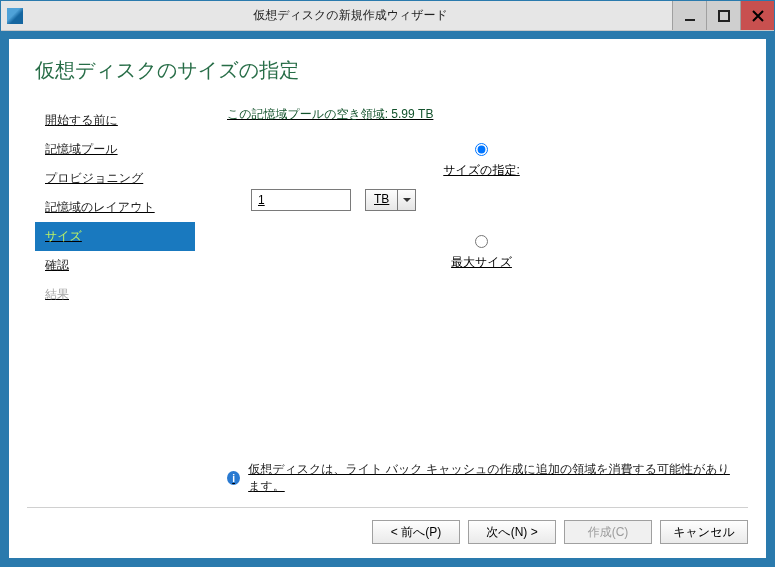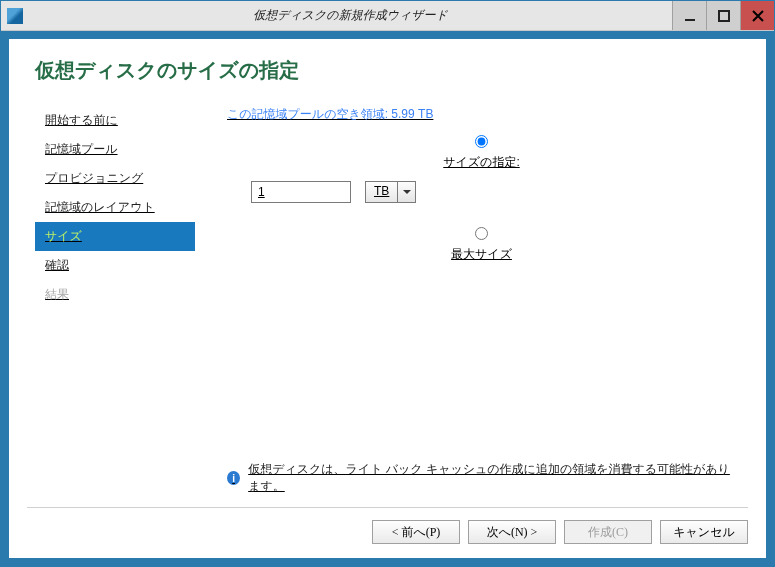--- a/index.html
+++ b/index.html
@@ -16,21 +16,20 @@
   display: flex;
   flex-direction: column;
 }
 .titlebar {
   height: 30px;
   background: #e6e6e6;
   border-bottom: 1px solid #c8c8c8;
   display: flex;
   align-items: center;
   position: relative;
-  font-style: italic;
 }
 .titlebar-icon {
   width: 16px; height: 16px;
   margin: 0 6px;
   background: linear-gradient(135deg, #4fa2d8 40%, #1566a0 60%);
   display:inline-block;
 }
 .titlebar-title {
   flex: 1;
   text-align: center;
@@ -58,21 +57,21 @@
   border: 8px solid #2a7aad;
   border-top: 8px solid #2a7aad;
   background: #fff;
   display: flex;
   flex-direction: column;
   padding: 12px 18px 14px 18px;
 }
 .page-title {
   color: #276d47;
   font-size: 20px;
-  font-weight: 700;
+  font-weight: 400;
   margin: 6px 0 22px 8px;
 }
 .content-row {
   display: flex;
   flex: 1;
   overflow: hidden;
   text-decoration: underline;
 }
 .nav {
   width: 160px;
@@ -90,21 +89,21 @@
   background: #1979bf;
   color: #bef264;
 }
 .nav-item.disabled { color: #a4a4a4; }
 .main {
   flex: 1;
   padding: 0 12px 0 32px;
   display: flex;
   flex-direction: column;
 }
-.line { margin-bottom: 12px; color: #3b82f6; }
+.line { margin-bottom: 20px; color: #14532d; }
 .radio-row {
   display: flex;
   align-items: center;
   gap: 6px;
   margin-bottom: 10px;
   flex-direction: column;
 }
 .radio-row input[type="radio"] { margin: 0; }
 .size-inputs {
   display: flex;
@@ -169,21 +168,20 @@
   gap: 8px;
 }
 .btn {
   min-width: 88px;
   height: 24px;
   border: 1px solid #a0a0a0;
   background: linear-gradient(#fefefe,#eaeaea);
   font-size: 12px;
   padding: 0 10px;
   cursor: default;
-  font-family: Liberation Serif, serif;
 }
 .btn.disabled {
   color: #9c9c9c;
   background: #f0f0f0;
 }
 </style>
 </head>
 <body>
 
 <div class="window">

